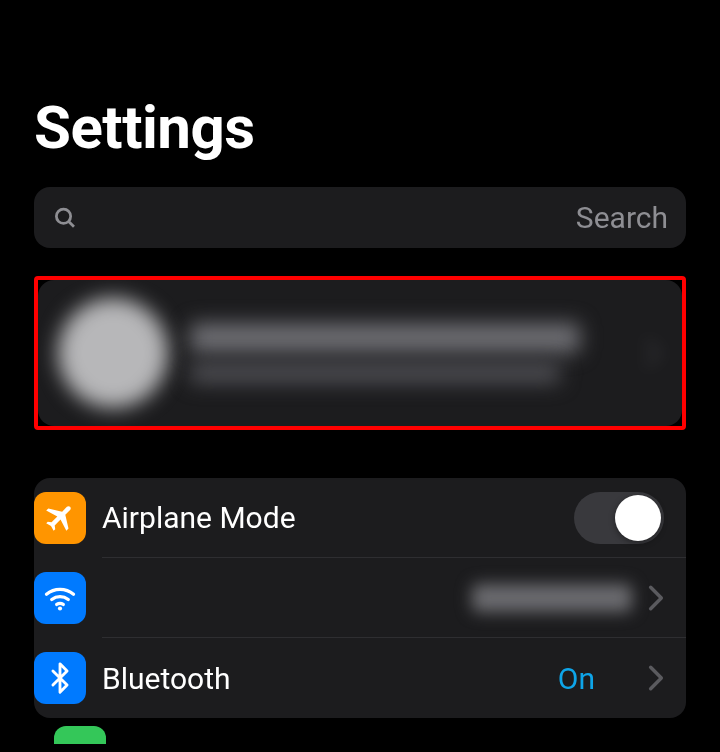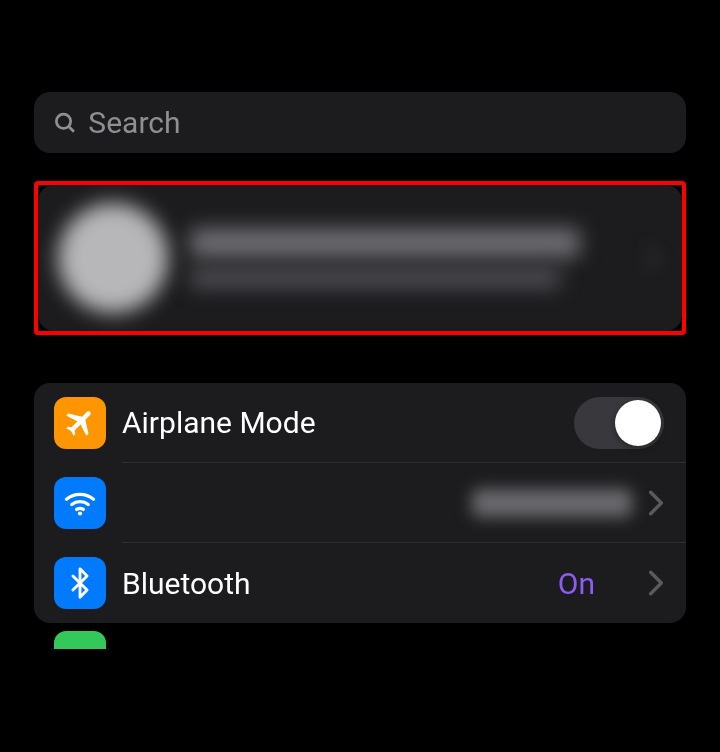--- a/index.html
+++ b/index.html
@@ -1,53 +1,54 @@
 <!DOCTYPE html>
 <html><head>
   <meta charset="utf-8">
   <style>
     * { margin:0; padding:0; box-sizing:border-box; font-family:-apple-system,BlinkMacSystemFont,"Segoe UI",Roboto,Helvetica,Arial,sans-serif; -webkit-font-smoothing:antialiased; }
     body { width:720px; height:752px; background:#000; color:#fff; overflow:hidden; }
     .wrap { padding:92px 34px 0; }
     h1.title { font-size:60px; font-weight:700; letter-spacing:-0.5px; margin-bottom:24px; }
     .search { height:61px; background:#1c1c1e; border-radius:16px; display:flex; align-items:center; padding:0 18px; gap:10px; }
     .search svg { stroke:#8e8e93; }
-    .search input { background:transparent; border:none; outline:none; font-size:30px; color:#c4b5fd; width:100%; }
+    .search input { background:transparent; border:none; outline:none; font-size:30px; color:#c4b5fd; width:100%;text-align:right; }
     .search input::placeholder { color:#8e8e93; }
     .gap { height:28px; }
     .group { background:#1c1c1e; border-radius:16px; overflow:hidden; }
     .highlight { position:relative; padding:4px; margin-bottom:48px; }
     .highlight::before { content:""; position:absolute; inset:0; border:4px solid #ff0000; border-radius:4px; pointer-events:none; }
     .apple-id-row { height:146px; display:flex; align-items:center; padding:0 20px; gap:22px; }
     .avatar { width:110px; height:110px; border-radius:55px; background:#b7b7b9; flex:none; filter:blur(10px); }
     .id-txt { display:flex; flex-direction:column; gap:10px; flex:1; }
     .id-name { width:390px; height:30px; background:#6d6d72; border-radius:6px; filter:blur(10px); }
     .id-sub { width:370px; height:20px; background:#505055; border-radius:5px; filter:blur(10px); }
     .id-chev { margin-left:auto; filter:blur(8px); opacity:.4; }
-    .row { display:flex; align-items:center; height:80px; padding-left:20px; }
+    .row { display:flex; align-items:center; height:80px; }
     .row-icon { width:52px; height:52px; border-radius:12px; display:flex; align-items:center; justify-content:center; color:#fff; flex:none; }
     .row-body { flex:1; height:100%; display:flex; align-items:center; margin-left:16px; padding-right:22px; border-bottom:1px solid #2e2e31; }
     .row:last-child .row-body { border-bottom:none;gap:37px; }
     .row-label { font-size:30px; font-weight:400; color:#fff; }
     .spacer { flex:1; }
-    .row-value { font-size:30px; color:#8b5cf6; margin-right:10px; }
+    .row-value { font-size:30px; color:#0ea5e9; margin-right:10px; }
     .row-value.blurred { width:160px; height:28px; background:#6b6b6f; border-radius:6px; filter:blur(8px); }
     .chev { margin-left:6px; }
     .switch { width:90px; height:52px; border-radius:26px; background:#39393d; position:relative; flex:none; }
     .switch .knob { position:absolute; width:46px; height:46px; border-radius:23px; background:#fff; top:3px; right:3px; box-shadow:0 2px 6px rgba(0,0,0,.4); }
     .ic-orange { background:#ff9500; }
     .ic-blue   { background:#007aff; }
     .ic-green  { background:#34c759; }
     .snippet { display:flex; align-items:flex-start; padding-left:20px; margin-top:8px; }
     .snippet .row-icon { width:52px; height:18px; border-radius:12px 12px 0 0; }
   </style>
 </head>
 <body>
 
 <div class="wrap">
+  <h1 class="title">Settings</h1>
 
   <div class="search">
     <svg width="28" height="28" viewBox="0 0 24 24" fill="none" stroke-width="2.5">
         <circle cx="10.5" cy="10.5" r="6.5"></circle>
         <line x1="20" y1="20" x2="15.2" y2="15.2"></line>
       </svg>
     <input placeholder="Search" style="">
   </div>
 
   <div class="gap"></div>

